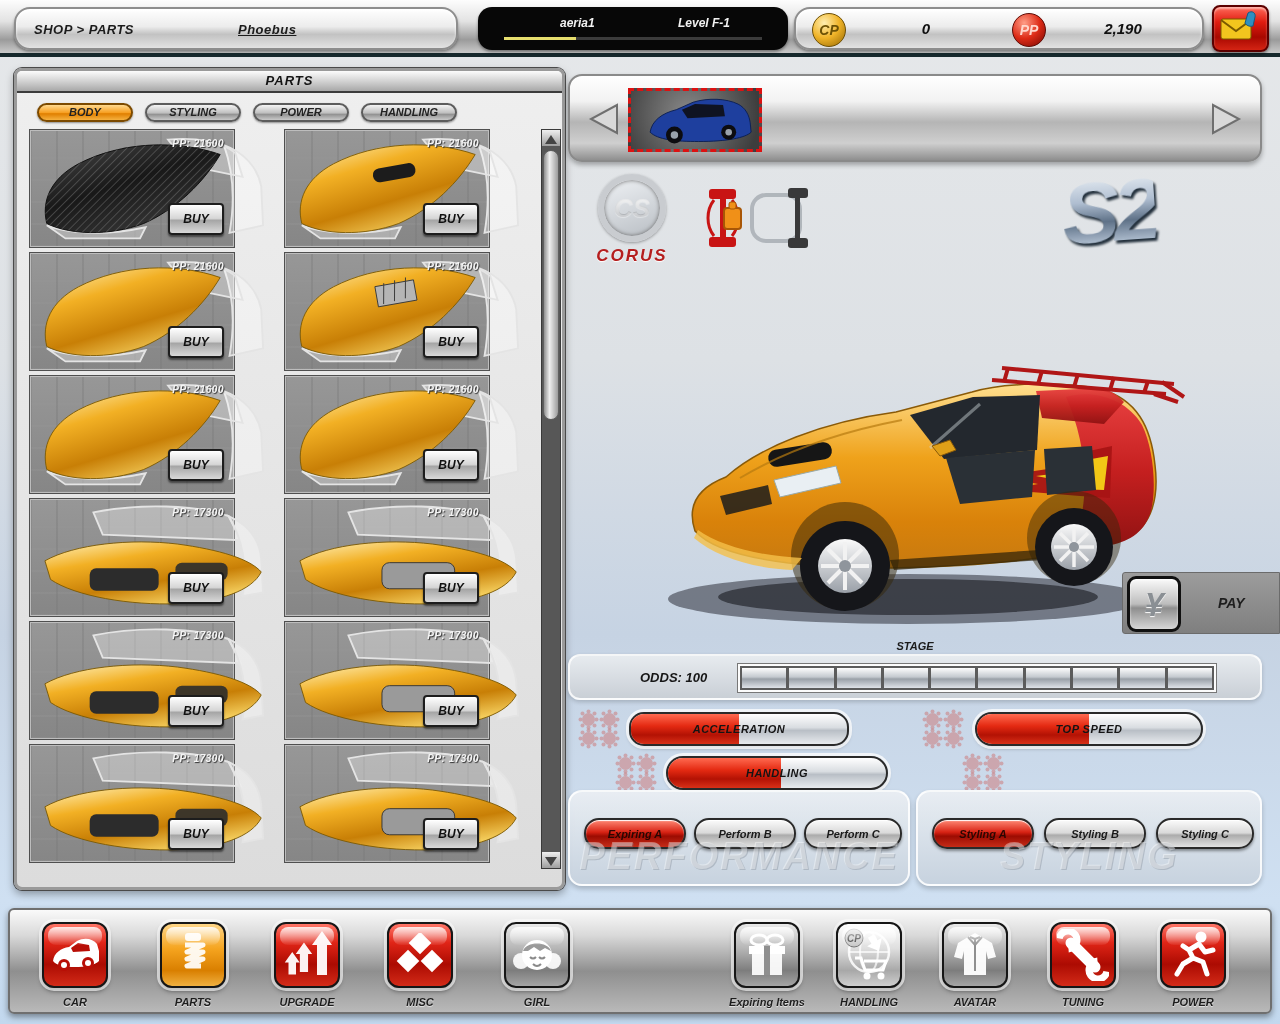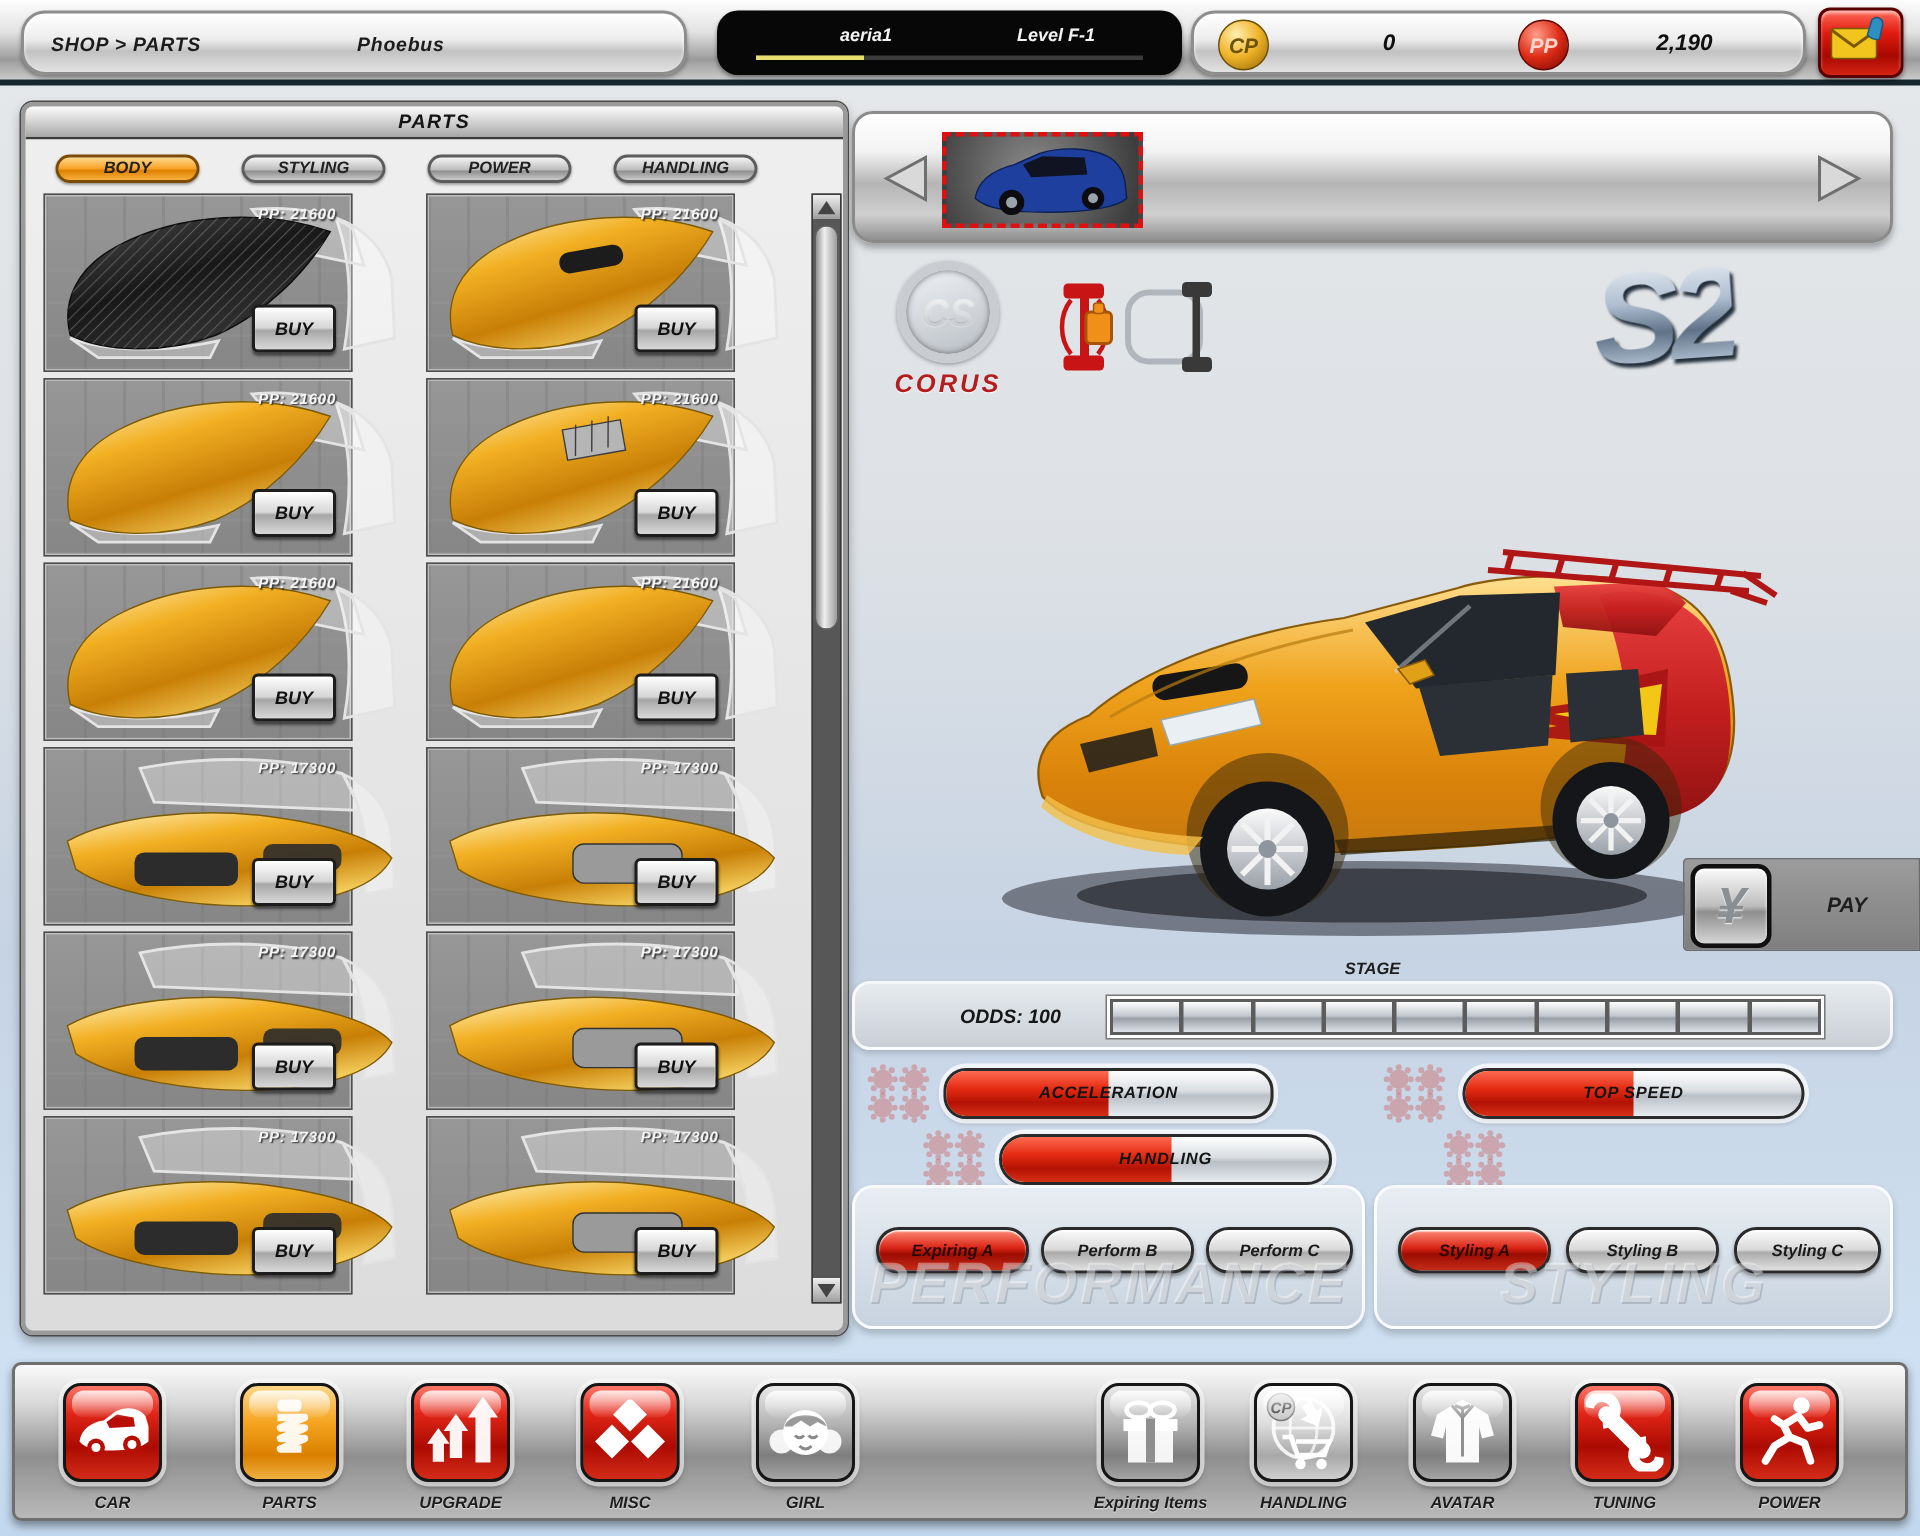--- a/index.html
+++ b/index.html
@@ -38,21 +38,21 @@
               box-shadow:inset 0 2px 2px rgba(255,255,255,.5), 0 2px 3px rgba(0,0,0,.4); }
 
   
   #parts-panel { position:absolute; left:14px; top:68px; width:551px; height:822px;
                  border:3px solid #9a9a9a; border-radius:8px;
                  background:linear-gradient(180deg,#efefef,#dcdcdc);
                  box-shadow:0 0 0 1px #4a4a4a, 0 4px 8px rgba(0,0,0,.35); }
   #parts-header { height:22px; border-radius:5px 5px 0 0; border-bottom:2px solid #3c3c3c;
                   background:linear-gradient(180deg,#fcfcfc,#cfcfcf 55%,#a8a8a8);
                   text-align:center; font-size:13px; color:#141414; line-height:20px; letter-spacing:1px; }
-  #tab-row { position:absolute; left:0; top:24px; width:100%; height:34px; display:flex; gap:28px;
+  #tab-row { position:absolute; left:0; top:24px; width:100%; height:34px; display:flex; gap:12px;
              align-items:center; padding-left:20px; }
   .tab { width:96px; height:19px; border:2px solid #5c5c5c; border-radius:10px; font-size:11px;
          font-style:italic; font-weight:bold; color:#222; cursor:pointer; line-height:14px;
          background:linear-gradient(180deg,#f4f4f4,#bdbdbd 55%,#8f8f8f 60%,#c9c9c9);
          box-shadow:0 1px 2px rgba(0,0,0,.4); font-family:"Liberation Sans",sans-serif; }
   .tab.active { background:linear-gradient(180deg,#ffd98e,#f7a125 50%,#e07f00 58%,#f6b13f);
                 border-color:#7c4a00; }
   #parts-grid { position:absolute; left:12px; top:58px; width:508px; height:740px; }
   .cell { position:absolute; width:206px; height:119px; background:#8e8e8e; border:1px solid #4f4f4f;
           box-shadow:inset 0 0 0 1px #bdbdbd;
@@ -228,21 +228,21 @@
       <line x1="0" y1="0" x2="0" y2="6" stroke="rgba(140,140,140,.5)" stroke-width="1.5"></line>
     </pattern>
   </defs>
 </svg>
 
 <div id="app">
 
   <div id="topbar">
     <div class="top-pill" id="crumb-pill">
       <span class="crumb-text" style="left:18px;">SHOP &gt; PARTS</span>
-      <span class="crumb-text" style="left:222px;">Phoebus</span>
+      <span class="crumb-text" style="left:222px;text-decoration:underline;">Phoebus</span>
     </div>
     <div id="level-box">
       <span class="lvl-text" style="left:82px;">aeria1</span>
       <span class="lvl-text" style="left:200px;">Level F-1</span>
       <div id="xp-track">
         <div id="xp-fill" style="width: 28%;"></div>
       </div>
     </div>
     <div class="top-pill" id="wallet-pill">
       <div class="coin" id="cp-coin">CP</div>

